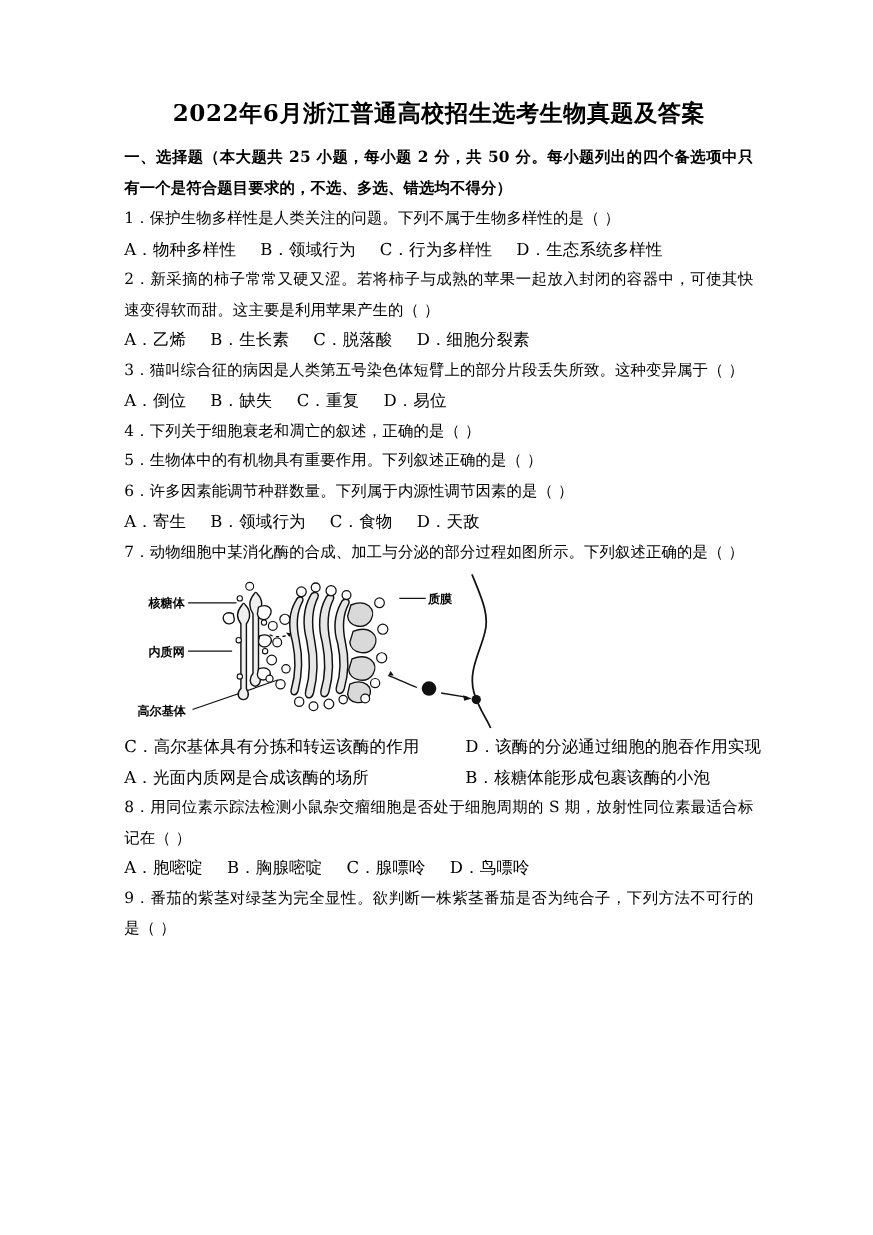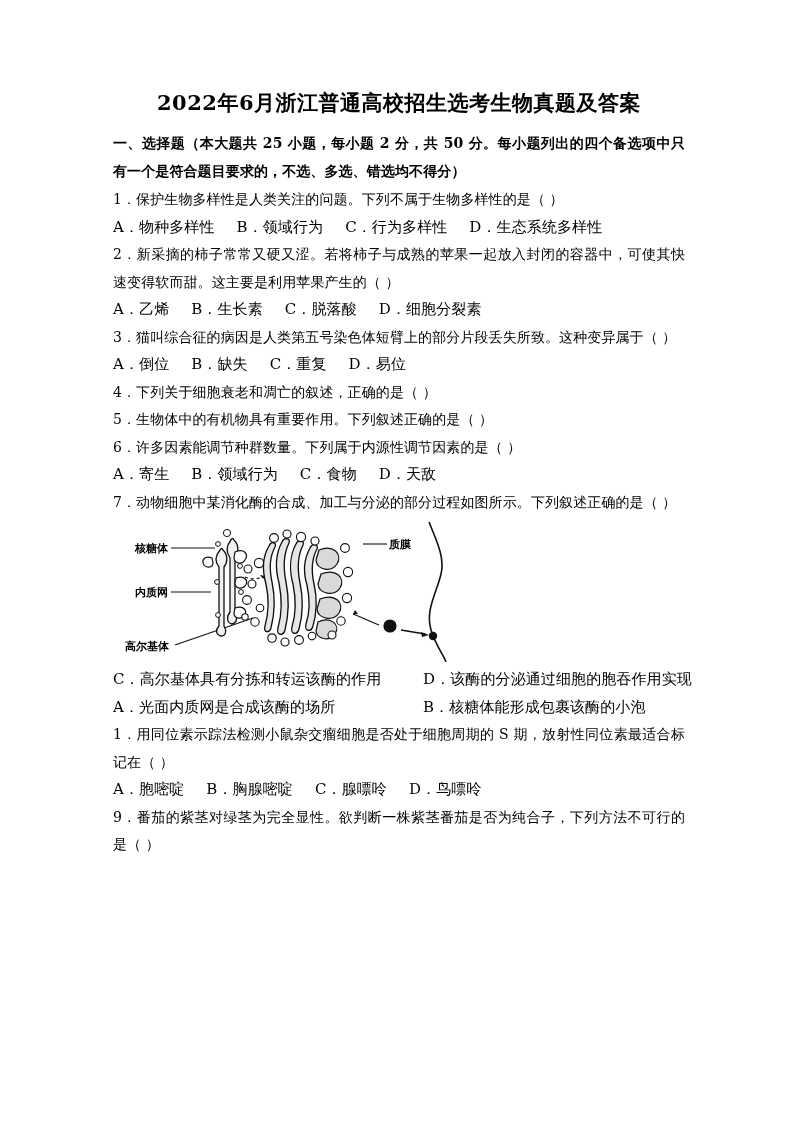--- a/index.html
+++ b/index.html
@@ -236,21 +236,21 @@
 
         <path d="M310 0 C 318 20, 326 36, 322 52 C 318 70, 306 88, 312 108 C 317 124, 324 132, 327 140" stroke="#111" stroke-width="1.6" fill="none"></path>
       </svg>
     </div>
 
     <div class="opts-grid">
       <span class="grid-line"><span class="col-a">C．高尔基体具有分拣和转运该酶的作用</span><span class="col-b">D．该酶的分泌通过细胞的胞吞作用实现</span></span>
       <span class="grid-line"><span class="col-a">A．光面内质网是合成该酶的场所</span><span class="col-b">B．核糖体能形成包裹该酶的小泡</span></span>
     </div>
 
-    <p class="q">1．用同位素示踪法检测小鼠杂交瘤细胞是否处于细胞周期的 S 期，放射性同位素最适合标记在（      ）</p>
+    <p class="q">8．用同位素示踪法检测小鼠杂交瘤细胞是否处于细胞周期的 S 期，放射性同位素最适合标记在（      ）</p>
     <div class="opts-row opts-inline">
       <span class="op">A．胞嘧啶</span><span class="op">B．胸腺嘧啶</span><span class="op">C．腺嘌呤</span><span class="op">D．鸟嘌呤</span>
     </div>
 
     <p class="q">9．番茄的紫茎对绿茎为完全显性。欲判断一株紫茎番茄是否为纯合子，下列方法不可行的是（      ）</p>
 
   </div>
 </div>
 
 </body></html>

